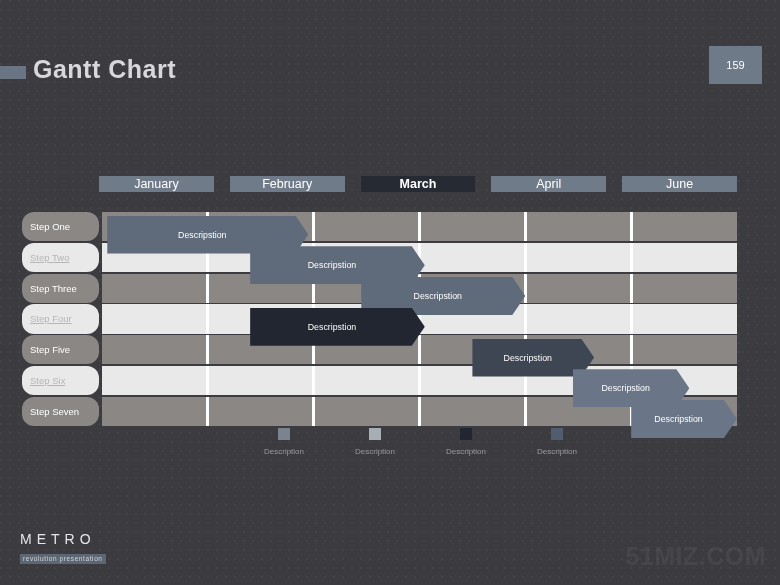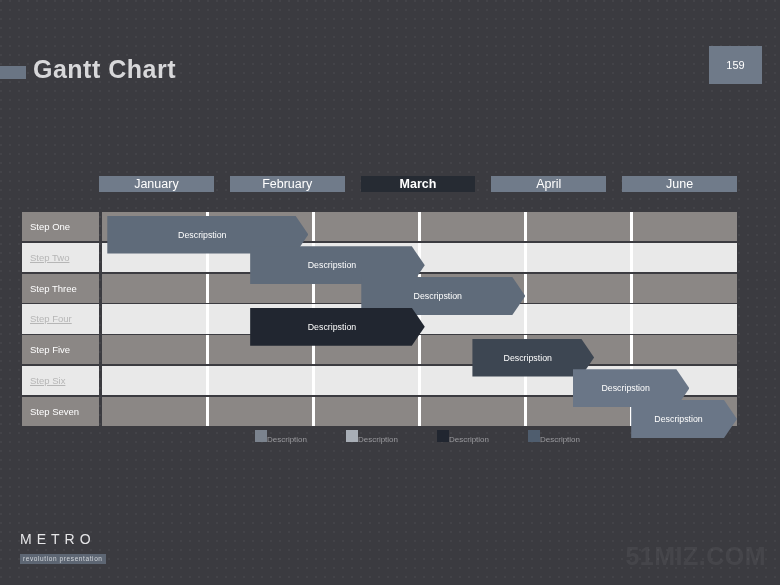--- a/index.html
+++ b/index.html
@@ -86,20 +86,21 @@
   .row-even .lbl { background: #e9e9e9; color: #b6b6b6; text-decoration: underline; }
   .row-even .track { background: #e9e9e9; }
 
   .lbl {
     width: 77px;
     flex: 0 0 77px;
     font-size: 9.5px;
     display: flex;
     align-items: center;
     padding-left: 8px;
+    border-radius: 12px;
   }
   .track {
     position: relative;
     flex: 1 1 auto;
     margin-left: 3px;
   }
   
   .track::before {
     content: "";
     position: absolute;
@@ -142,20 +143,21 @@
   
   #legend {
     position: absolute;
     left: 255px; top: 428px;
     display: flex;
     gap: 33px;
   }
   .legend-item {
     width: 58px;
     display: flex;
+    flex-direction: column;
     align-items: center;
   }
   .legend-swatch { width: 12px; height: 12px; }
   .legend-label {
     margin-top: 7px;
     font-size: 8px;
     color: #9a9a9e;
   }
 
   

